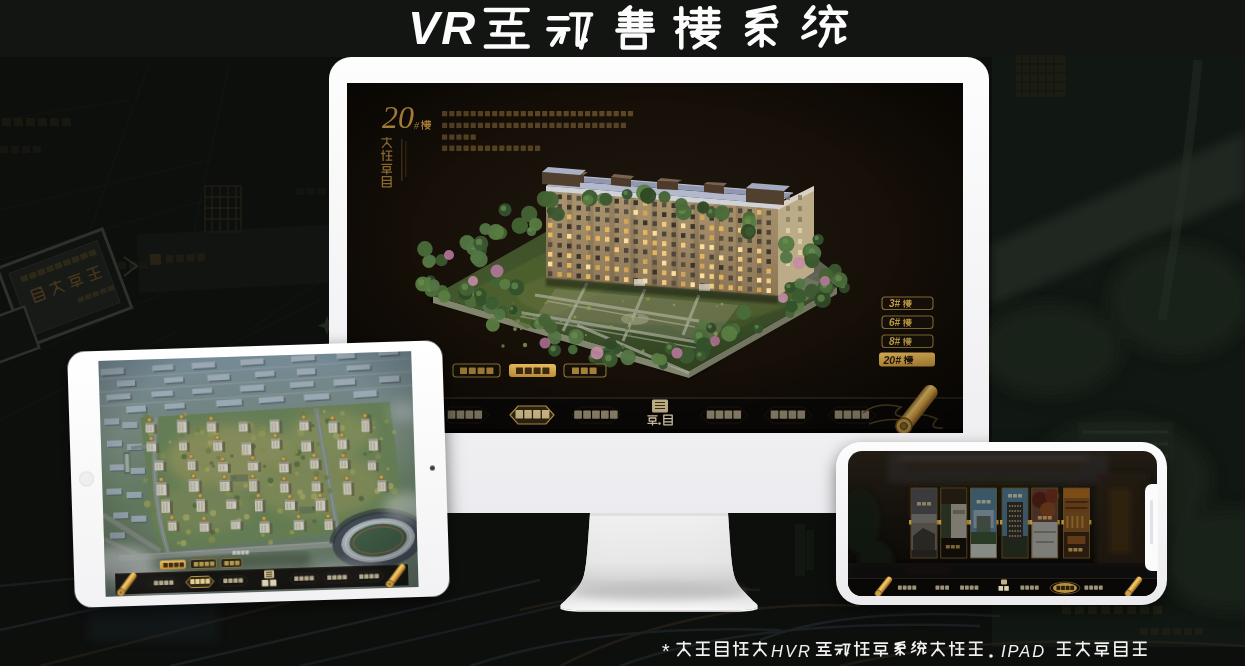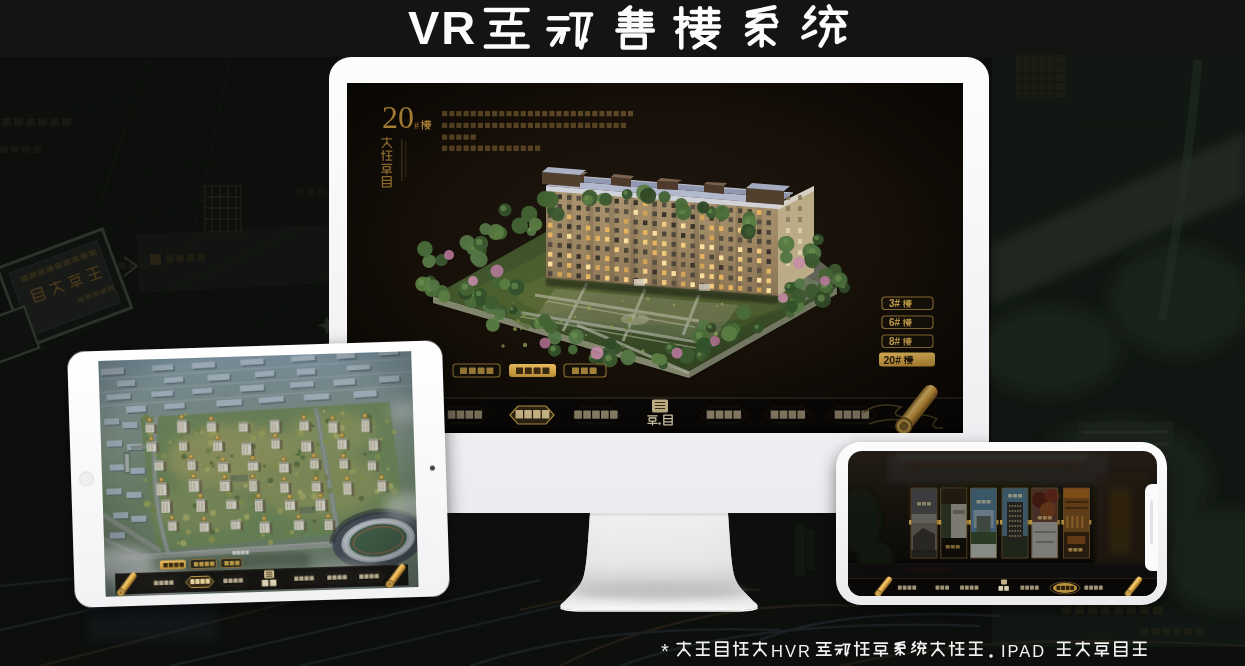--- a/index.html
+++ b/index.html
@@ -1,14 +1,14 @@
 <!DOCTYPE html>
 <html><head><meta charset="utf-8"><title>VR</title><style>
 html,body{margin:0;padding:0;background:#0b0d0b;}
-#page{position:relative;width:1245px;height:666px;overflow:hidden;background:#0e100e;font-family:"Liberation Sans",sans-serif;}
+#page{position:relative;width:1245px;height:666px;overflow:hidden;background:#0e100e;font-family:"Liberation Sans",sans-serif;font-style:italic;}
 .abs{position:absolute;}
 </style></head><body>
 <div id="page">
 
 <svg class="abs" style="left:0;top:0" width="1245" height="666" viewBox="0 0 1245 666">
       <defs>
         <filter id="b2" x="-50%" y="-50%" width="200%" height="200%">
           <feGaussianBlur stdDeviation="2"></feGaussianBlur>
         </filter>
         <filter id="b5" x="-50%" y="-50%" width="200%" height="200%">

